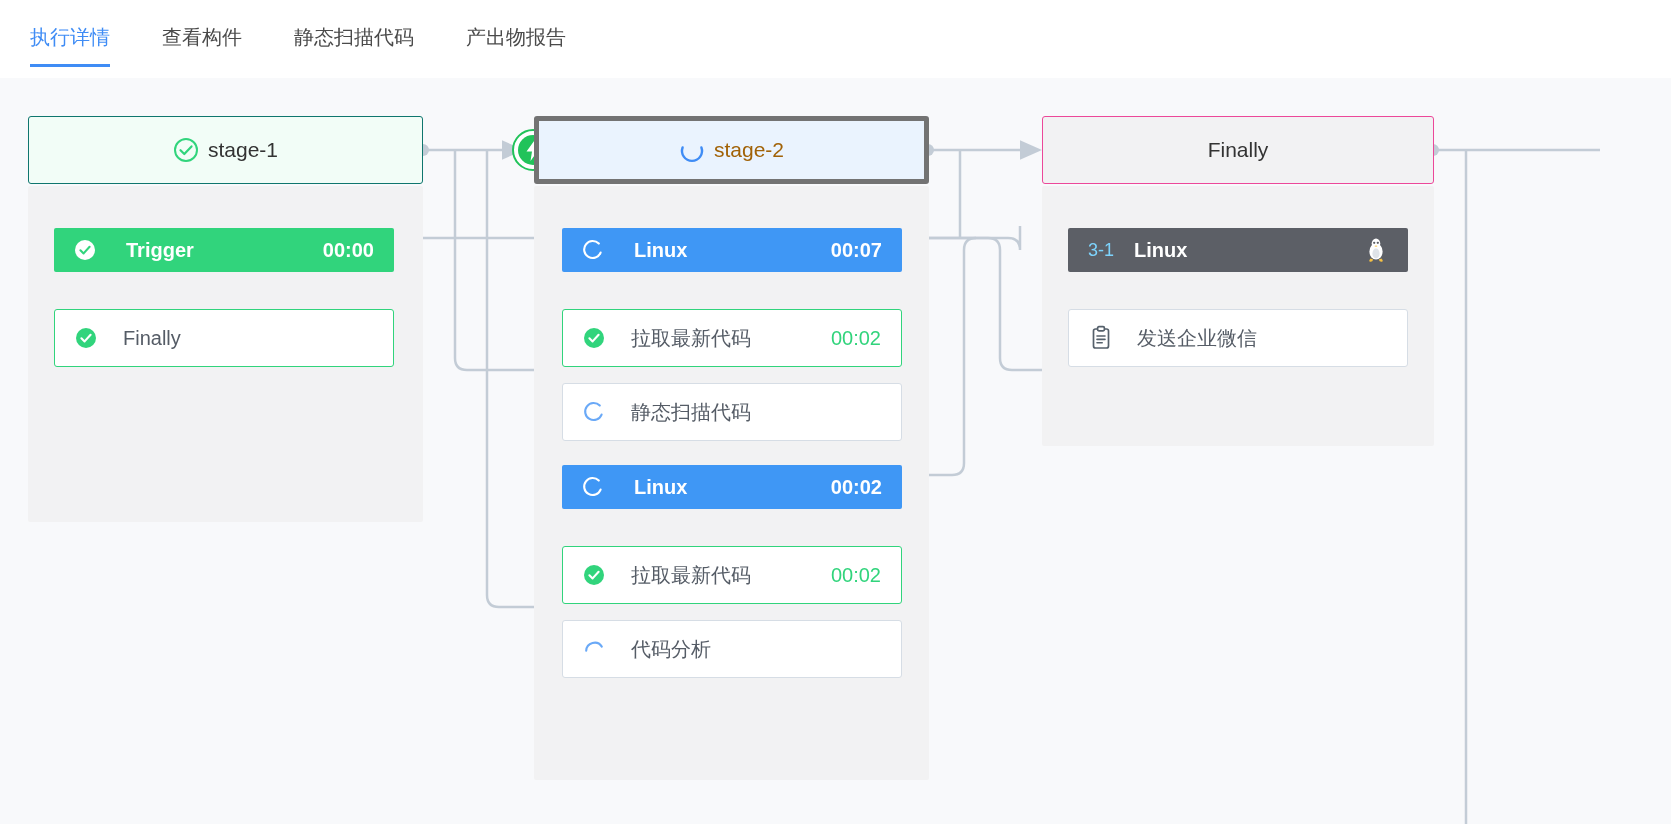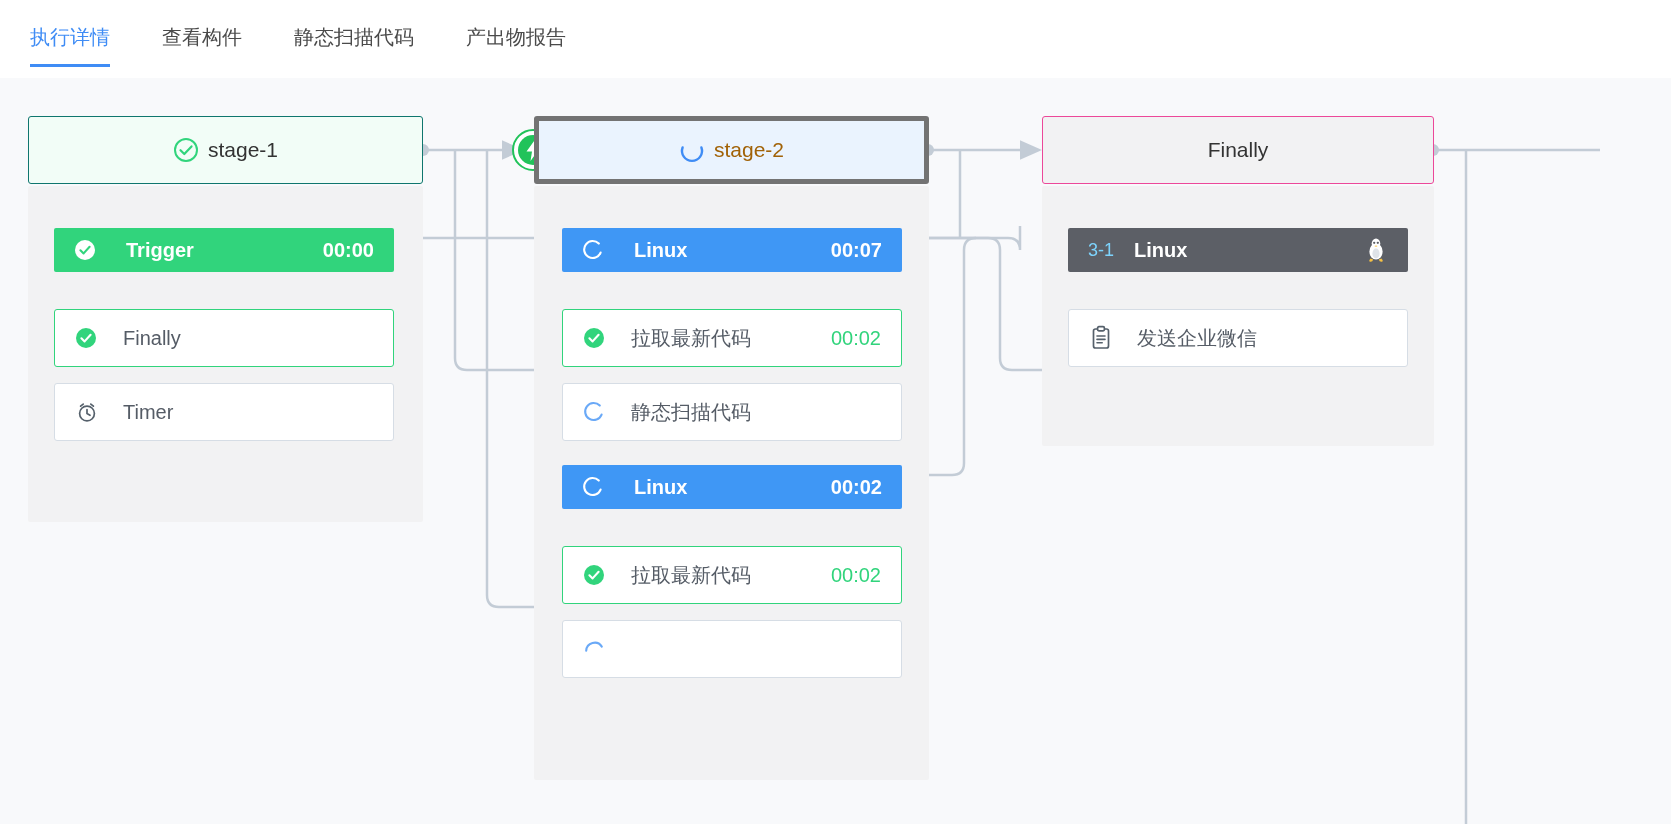--- a/index.html
+++ b/index.html
@@ -219,31 +219,20 @@
         <span class="task-ic">
           <svg width="22" height="22" viewBox="0 0 22 22">
             <circle cx="11" cy="11" r="10" fill="#31d47c"></circle>
             <path d="M6.4 11.3 L9.6 14.4 L15.6 7.8" fill="none" stroke="#ffffff" stroke-width="2.1" stroke-linecap="round" stroke-linejoin="round"></path>
           </svg>
         </span>
         <span class="task-name">Finally</span>
         <span class="task-time"></span>
       </div>
 
-      <div class="task" style="left:26px;top:197px;width:340px;">
-        <span class="task-ic">
-          <svg width="24" height="24" viewBox="0 0 24 24">
-            <circle cx="12" cy="13.5" r="7.4" fill="none" stroke="#55606b" stroke-width="1.7"></circle>
-            <path d="M12 9.6 L12 13.6 L15 15.3" fill="none" stroke="#55606b" stroke-width="1.7" stroke-linecap="round"></path>
-            <path d="M5.6 6.2 L8.2 4.1 M18.4 6.2 L15.8 4.1" stroke="#55606b" stroke-width="1.7" stroke-linecap="round"></path>
-          </svg>
-        </span>
-        <span class="task-name">Timer</span>
-        <span class="task-time"></span>
-      </div>
     </div>
   </div>
 
   <div class="stage" style="left:534px;top:38px;width:395px;">
     <div class="stage-head blue">
       <span class="ico">
         <svg width="26" height="26" viewBox="0 0 26 26">
           <path d="M3.6 10.5 A10 10 0 1 0 22.4 10.5" fill="none" stroke="#3f8cf5" stroke-width="2.4" stroke-linecap="round"></path>
         </svg>
       </span>
@@ -302,20 +291,21 @@
         <span class="task-name">拉取最新代码</span>
         <span class="task-time">00:02</span>
       </div>
 
       <div class="task" style="left:28px;top:434px;width:340px;">
         <span class="task-ic">
           <svg width="22" height="22" viewBox="0 0 22 22">
             <path d="M3.2 12.8 A8.5 8.5 0 0 1 18.8 8.6" fill="none" stroke="#6aa9f7" stroke-width="2.1" stroke-linecap="round"></path>
           </svg>
         </span>
+        <span class="task-name">代码分析</span>
         <span class="task-time"></span>
       </div>
     </div>
   </div>
 
   <div class="stage" style="left:1042px;top:38px;width:392px;">
     <div class="stage-head gray">
       <span>Finally</span>
     </div>
     <div class="stage-body" style="height:260px;margin-top:2px;">

